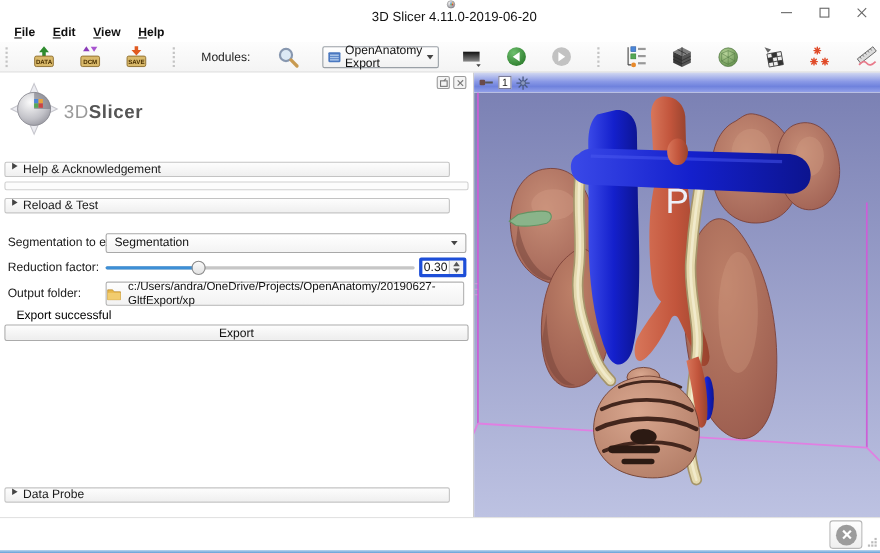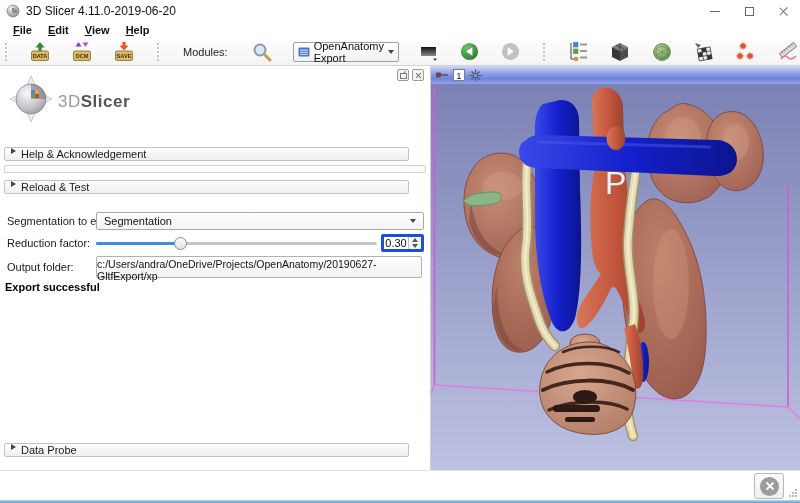--- a/index.html
+++ b/index.html
@@ -1,21 +1,21 @@
 <!DOCTYPE html>
 <html><head>
 <meta charset="utf-8">
 <style>
   * { box-sizing: border-box; margin: 0; padding: 0; }
   html,body { width:800px; height:503px; }
   body { font-family:"Liberation Sans","DejaVu Sans",sans-serif; background:#fff; overflow:hidden; }
   .window { position:relative; width:800px; height:503px; background:#fff; }
 
   
-  .titlebar { position:relative; height:22px; background:#fff; display:flex; align-items:center; padding-left:6px; }
+  .titlebar { position:relative; height:22px; background:#fff; display:flex; align-items:center; padding-left:20px;flex-direction:column; }
   .titlebar .app-title { font-size:12px; color:#111; margin-left:6px; }
   .win-controls { position:absolute; right:0; top:0; height:22px; display:flex; }
   .win-btn { width:34px; height:22px; display:flex; align-items:center; justify-content:center; }
   .glyph-min { width:10px; height:1px; background:#666; }
   .glyph-max { width:9px; height:9px; border:1px solid #666; }
   .glyph-close { position:relative; width:11px; height:11px; }
   .glyph-close::before,.glyph-close::after { content:""; position:absolute; left:5px; top:0; width:1.4px; height:11px; background:#666; }
   .glyph-close::before { transform:rotate(45deg); }
   .glyph-close::after { transform:rotate(-45deg); }
 
@@ -71,21 +71,21 @@
   .spinbox { position:absolute; left:381px; width:43px; height:18px; border:3px solid #1d4ed8; border-radius:2px; background:#fff; display:flex; }
   .spin-val { flex:1; font-size:11px; color:#111; display:flex; align-items:center; justify-content:center; }
   .spin-btns { width:13px; border-left:1px solid #c2c2c2; display:flex; flex-direction:column; }
   .spin-up,.spin-dn { flex:1; display:flex; align-items:center; justify-content:center; background:#f3f3f3; }
   .spin-up::after { content:""; border-left:3px solid transparent; border-right:3px solid transparent; border-bottom:4px solid #555; }
   .spin-dn::after { content:""; border-left:3px solid transparent; border-right:3px solid transparent; border-top:4px solid #555; }
 
   .folder-btn { position:absolute; left:96px; right:8px; height:22px; border:1px solid #b2b2b2; border-radius:2px; background:linear-gradient(#fefefe,#f2f2f2); display:flex; align-items:center; justify-content:center; gap:6px; }
   .folder-btn .path-text { font-size:10.5px; color:#111; }
 
-  .status-text { position:absolute; left:5px; font-size:11px; font-weight:bold; color:#000; }
+  .status-text { position:absolute; left:15px; font-size:11px; font-weight:normal; color:#000; }
   .export-btn { position:absolute; left:4px; right:4px; height:15px; border:1px solid #ababab; border-radius:2px; background:linear-gradient(#fdfdfd,#ededed); display:flex; align-items:center; justify-content:center; font-size:11px; color:#111; }
 
   
   .view3d { position:relative; width:369px; height:404px; }
   .view-controller { height:18px; background:linear-gradient(#d2d8f1 0%, #8a99e6 45%, #6f82dd 70%, #94a2ea 100%); display:flex; align-items:center; padding-left:4px; gap:4px; }
   .view-num { width:12px; height:12px; background:#fff; border:1px solid #7a7a96; font-size:9.5px; color:#222; display:flex; align-items:center; justify-content:center; }
   .viewport { display:block; width:369px; height:386px; }
 
   
   .statusbar { position:relative; height:30px; background:#fff; border-top:1px solid #e2e2e2; }
@@ -408,29 +408,32 @@
       </div>
       <div class="spinbox" style="top:168px;">
         <span class="spin-val">0.30</span>
         <span class="spin-btns">
           <span class="spin-up"></span>
           <span class="spin-dn"></span>
         </span>
       </div>
 
       <span class="form-label" style="top:195px;">Output folder:</span>
-      <div class="folder-btn" style="top:190px;flex-direction:column;">
+      <div class="folder-btn" style="top:190px;">
         <svg width="15" height="13" viewBox="0 0 15 13">
           <path d="M1,2 L6,2 L7.5,4 L14,4 L14,12 L1,12 Z" fill="#e8b84a" stroke="#b8882a" stroke-width="0.7"></path>
           <path d="M1,5 L14,5 L14,12 L1,12 Z" fill="#f2cc6e"></path>
         </svg>
         <span class="path-text">c:/Users/andra/OneDrive/Projects/OpenAnatomy/20190627-GltfExport/xp</span>
       </div>
 
       <span class="status-text" style="top:215px;">Export successful</span>
+      <div class="export-btn" style="top:229px;">
+        <span>Export</span>
+      </div>
 
       <div class="collapsible" style="top:377px;">
         <span class="tri"></span>
         <span class="c-label">Data Probe</span>
       </div>
     </div>
 
     <div class="view3d">
       <div class="view-controller">
         <svg width="14" height="12" viewBox="0 0 14 12">

